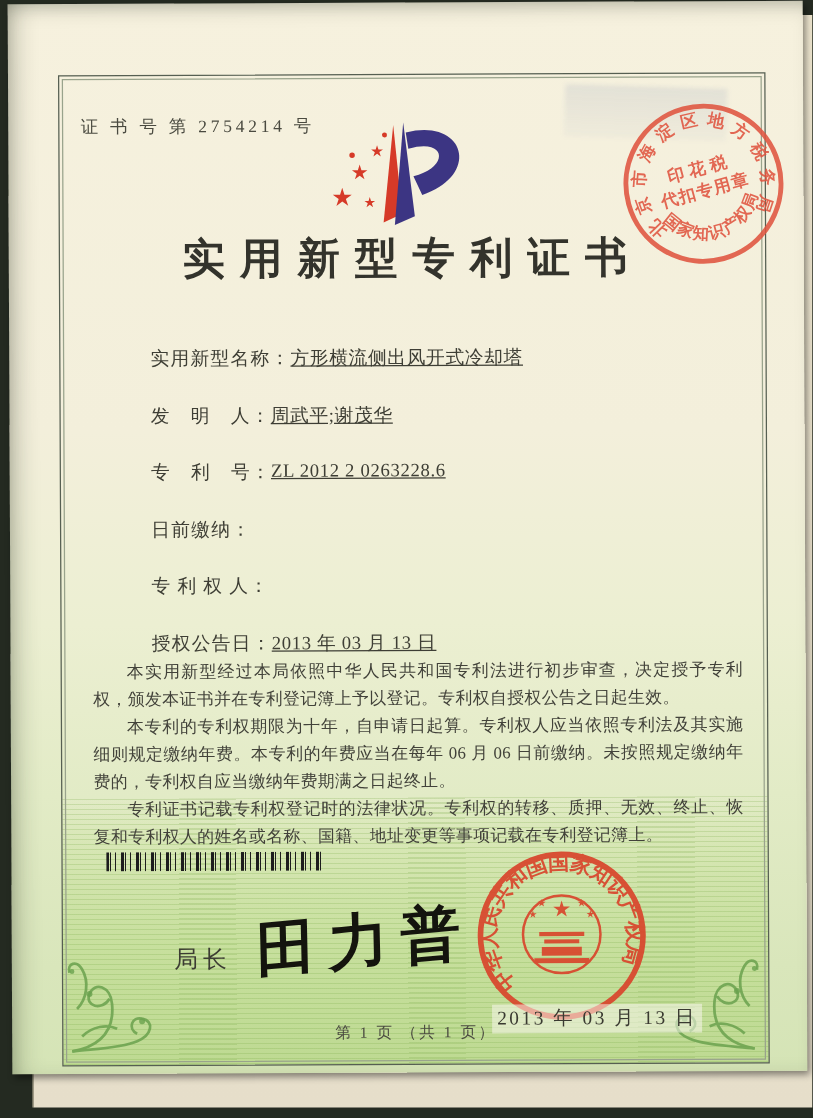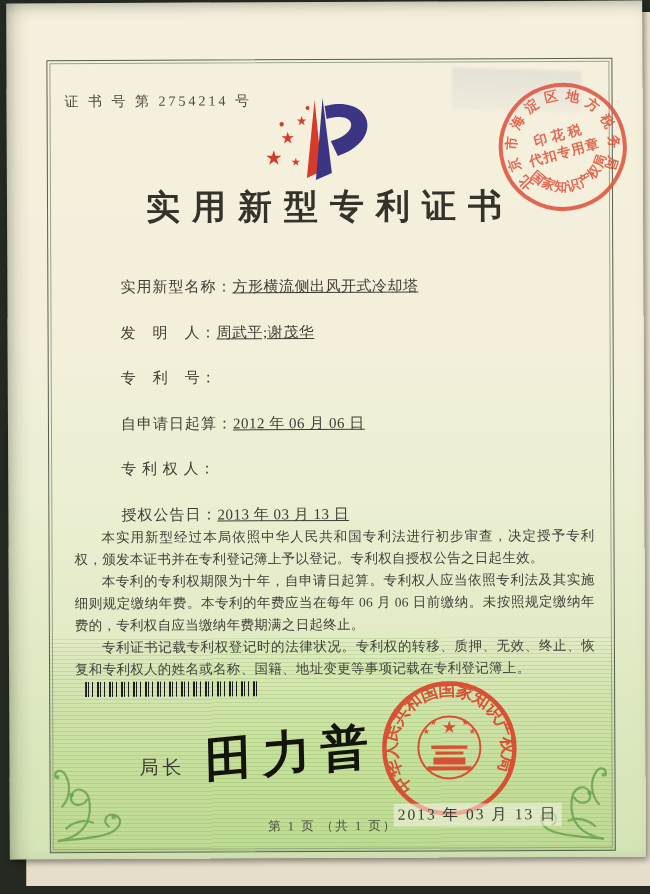--- a/index.html
+++ b/index.html
@@ -131,24 +131,24 @@
     <div class="field">
       <span class="lbl">实用新型名称：</span>
       <span class="val">方形横流侧出风开式冷却塔</span>
     </div>
     <div class="field">
       <span class="lbl">发　明　人：</span>
       <span class="val">周武平;谢茂华</span>
     </div>
     <div class="field">
       <span class="lbl">专　利　号：</span>
-    </div>
-    <div class="field">
-      <span class="lbl">自申请日起算：</span>
-      <span class="val">2012 年 06 月 06 日</span>
+      <span class="val">ZL 2012 2 0263228.6</span>
+    </div>
+    <div class="field">
+      <span class="lbl">日前缴纳：</span>
     </div>
     <div class="field">
       <span class="lbl">专 利 权 人：</span>
     </div>
     <div class="field">
       <span class="lbl">授权公告日：</span>
       <span class="val">2013 年 03 月 13 日</span>
     </div>
   </div>
 

